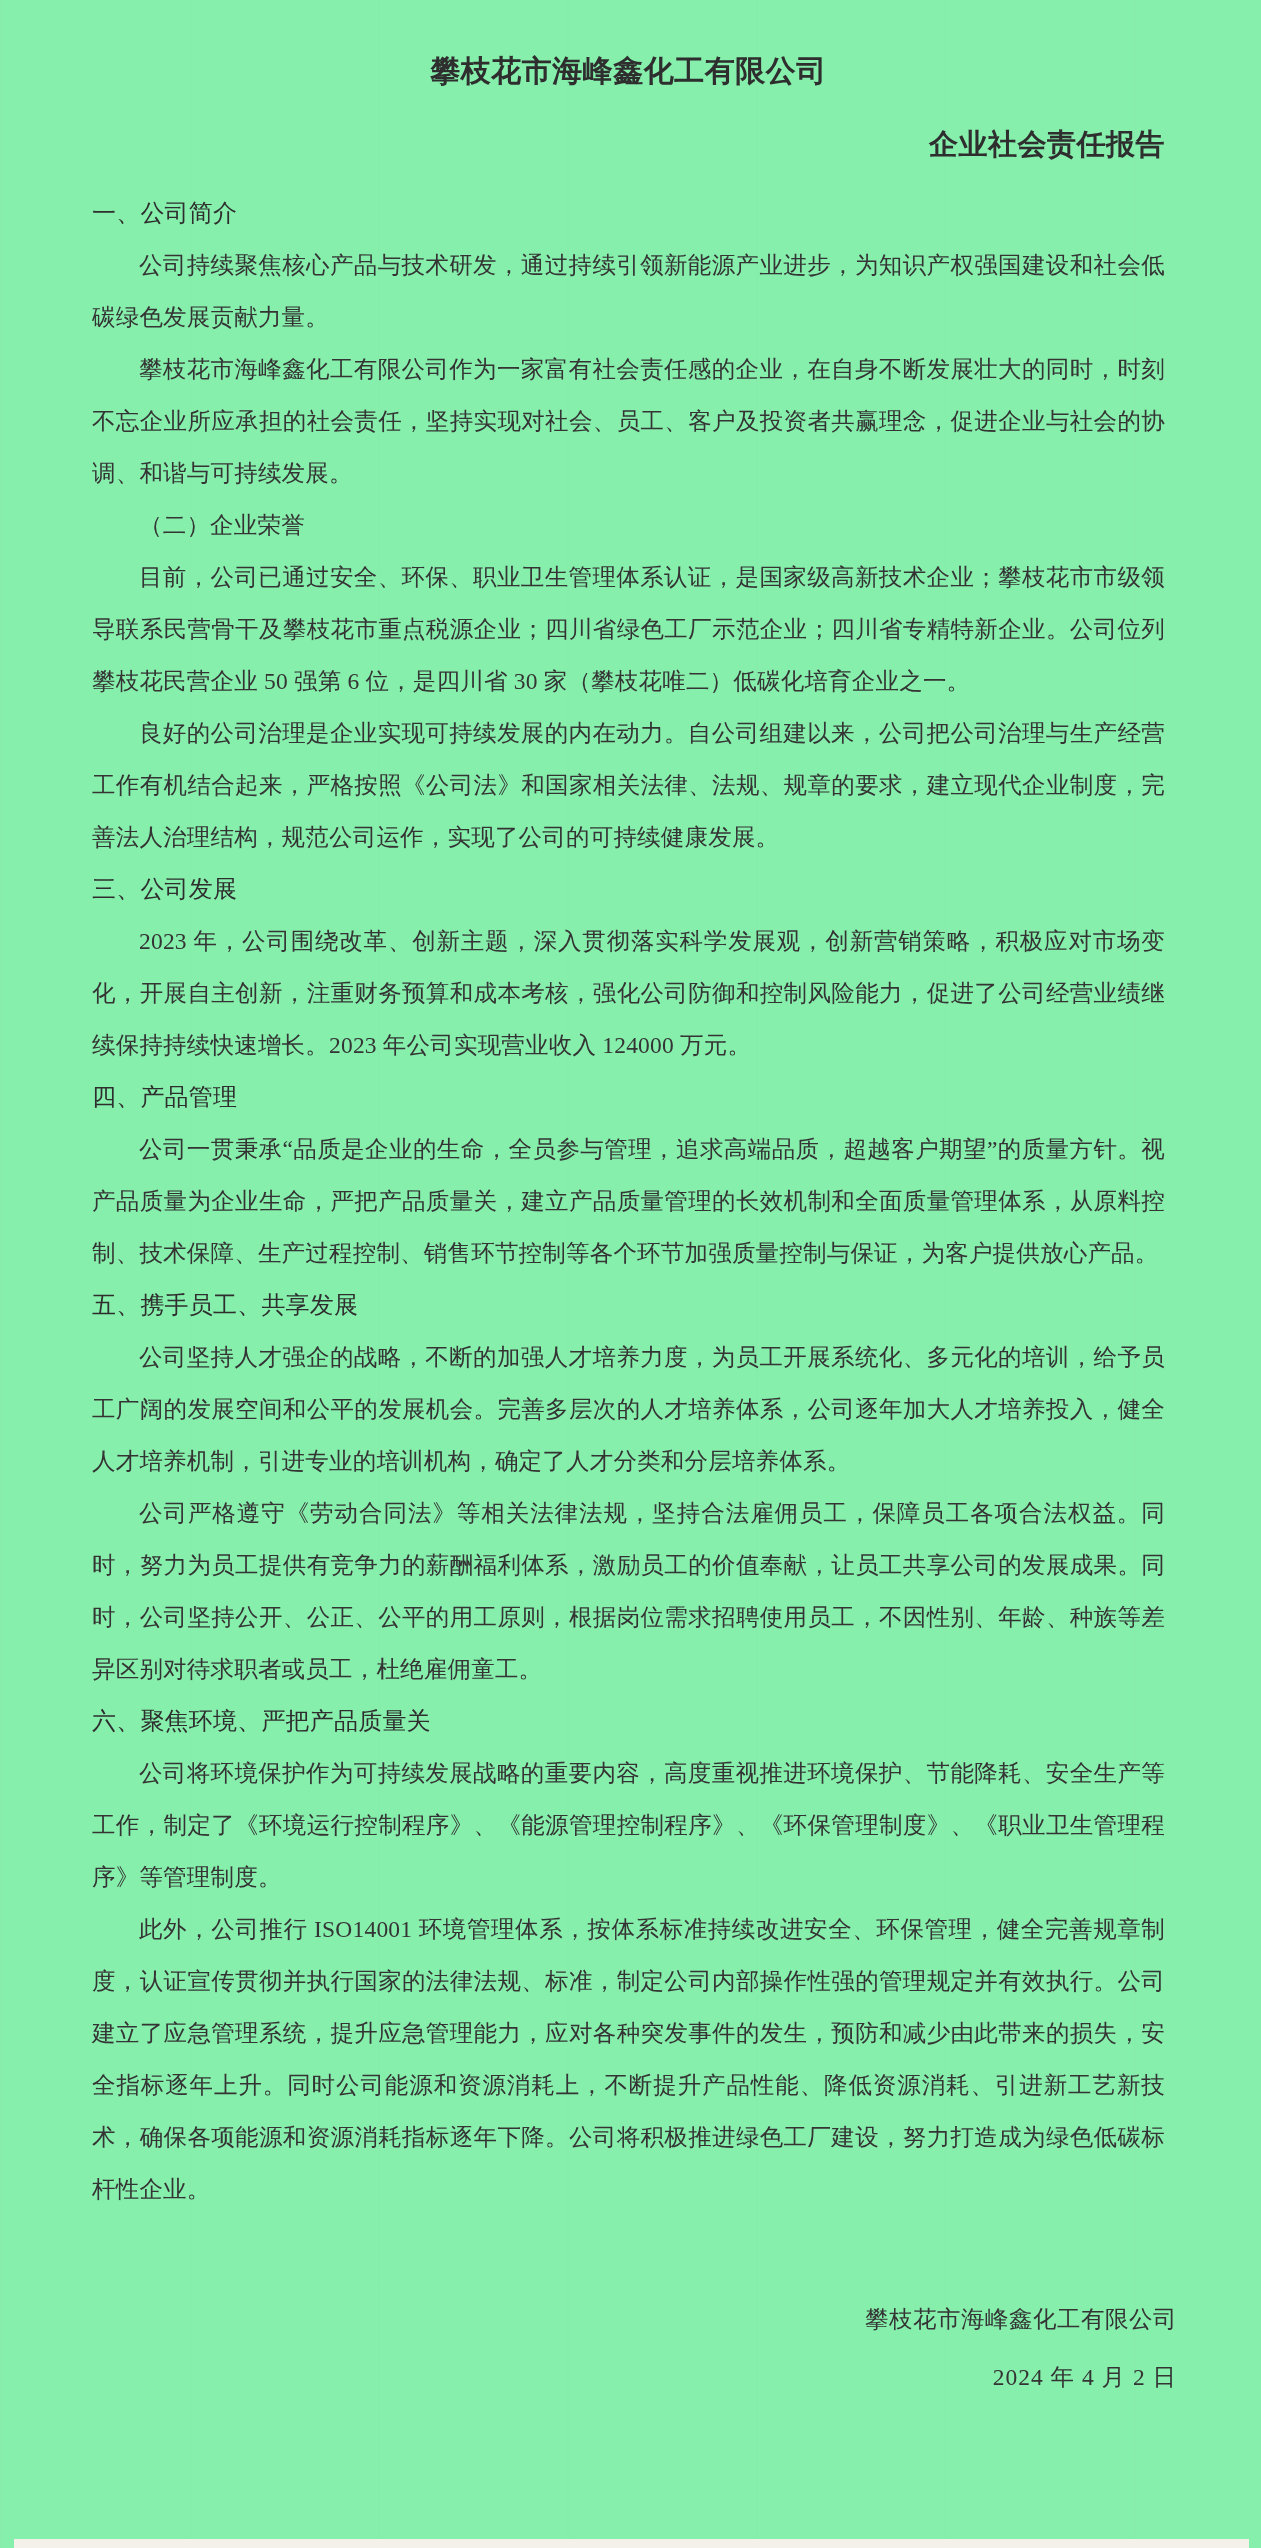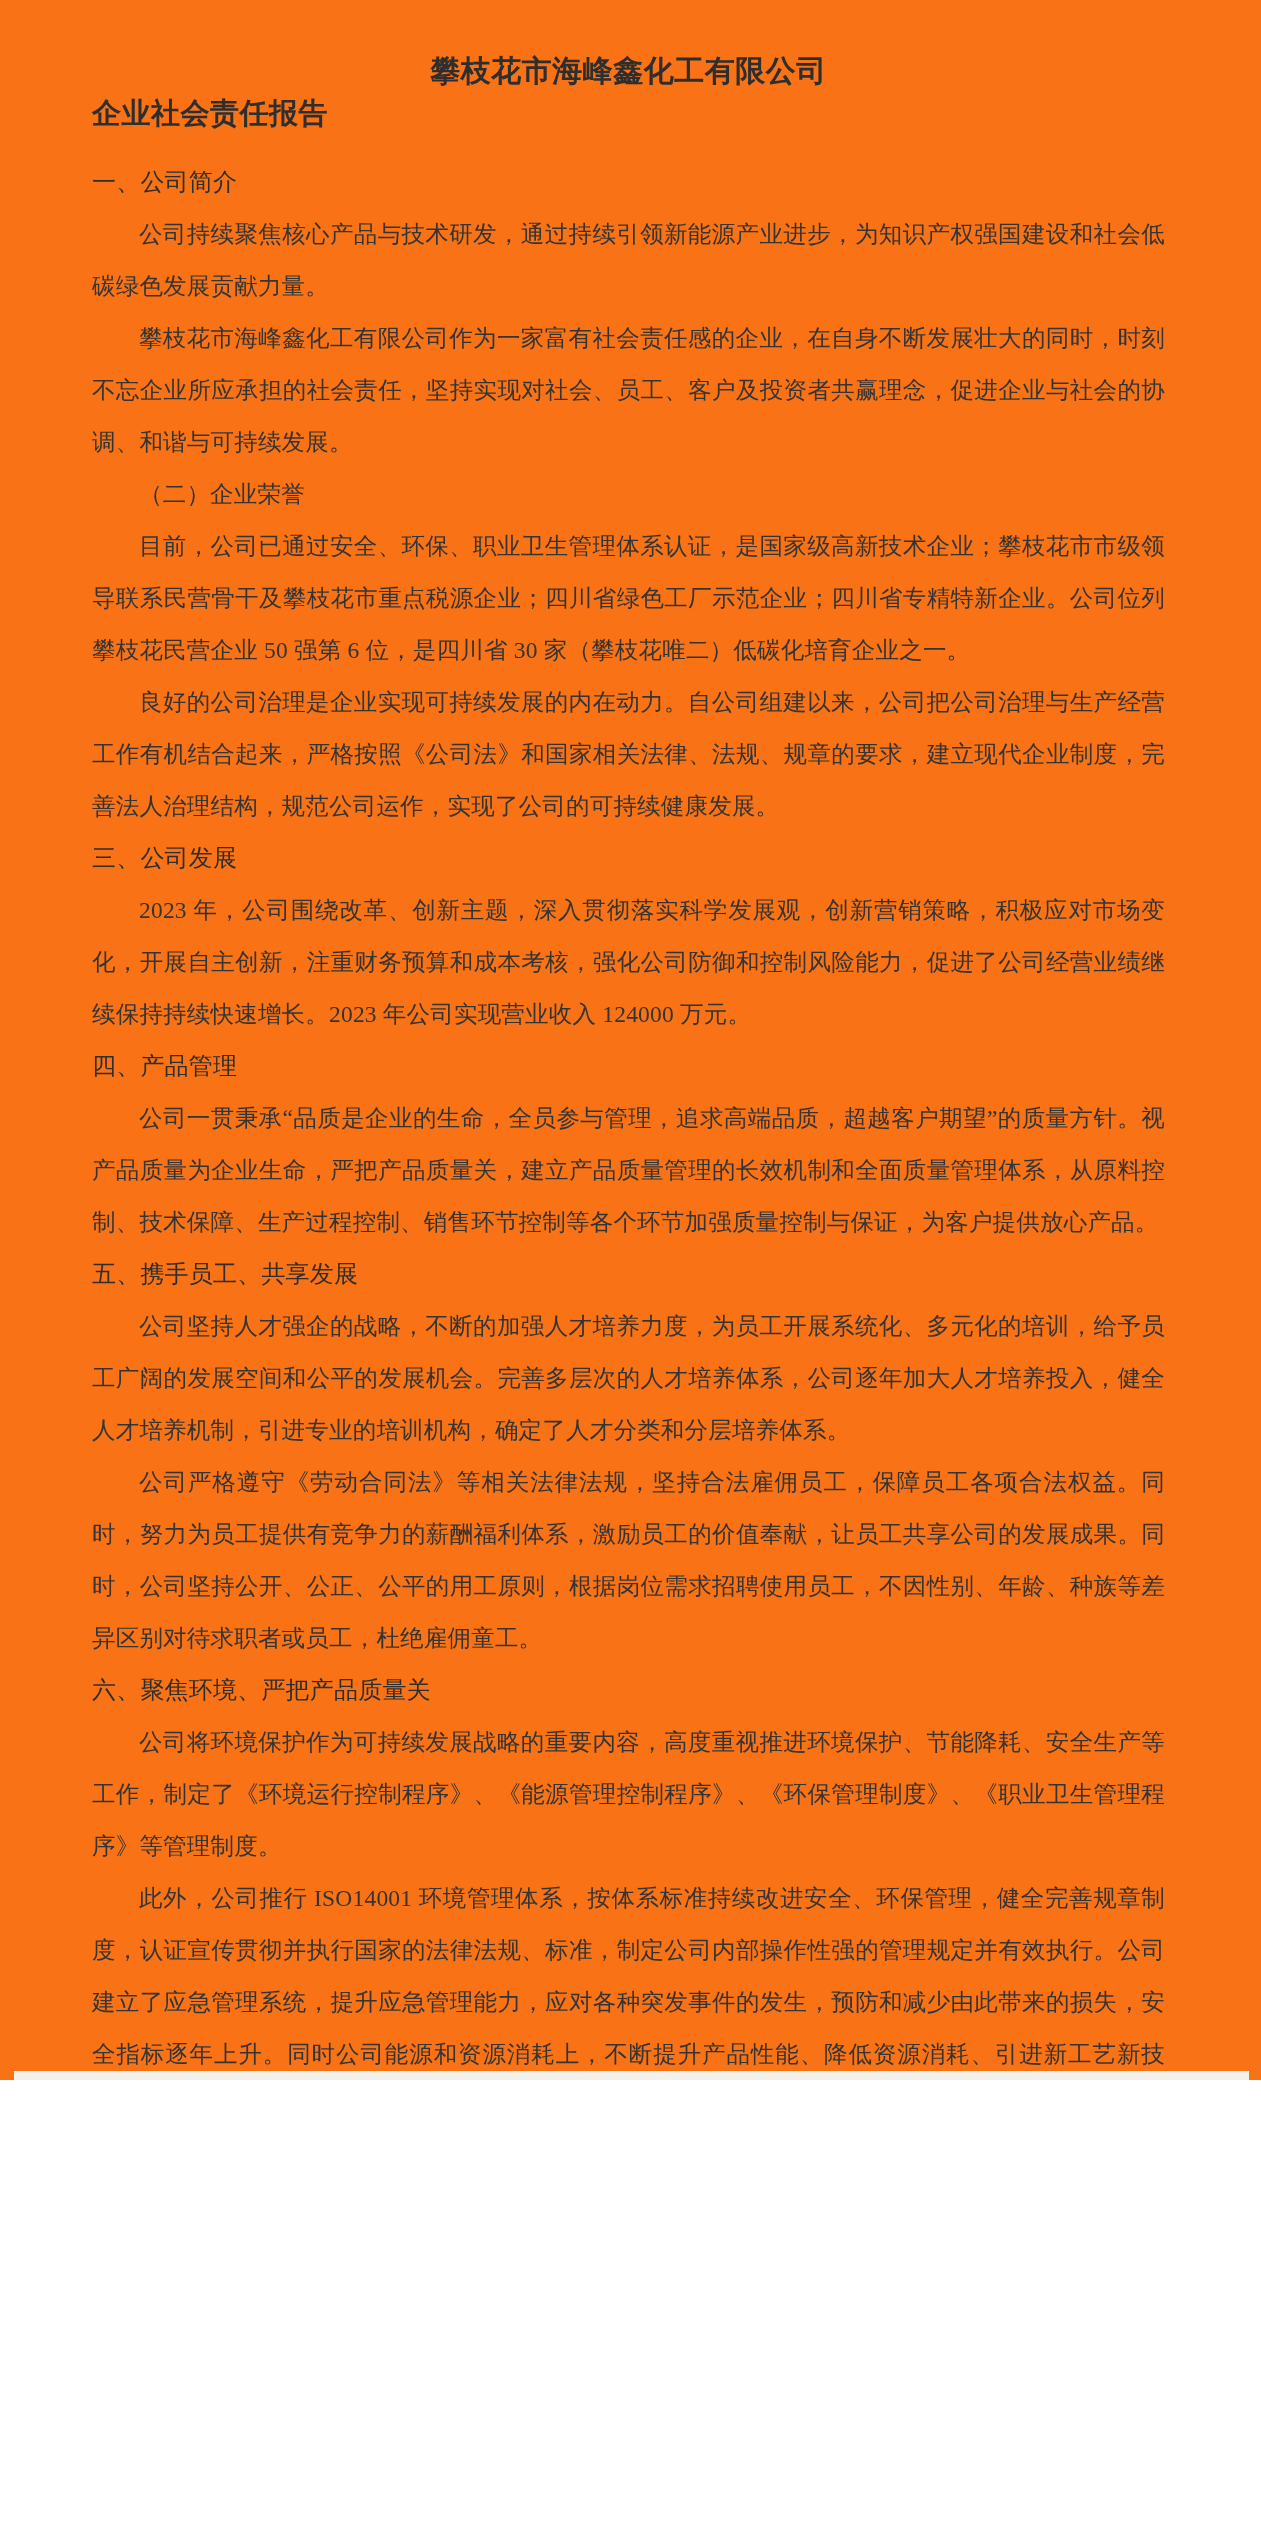--- a/index.html
+++ b/index.html
@@ -3,23 +3,23 @@
 <meta charset="utf-8">
 <style>
   html, body {
     margin: 0;
     padding: 0;
     background: #ffffff;
   }
   .page {
     position: relative;
     width: 1261px;
-    height: 2080px;
+    height: 2548px;
     margin: 0 auto;
-    background: #f97316;
+    background: #86efac;
     overflow: hidden;
     font-family: "Liberation Serif", "DejaVu Serif", serif;
     color: #343434;
   }
   
   .scan-artifacts {
     position: absolute;
     inset: 0;
     pointer-events: none;
     background: repeating-linear-gradient(
@@ -45,21 +45,22 @@
   .title {
     padding-top: 50px;
     text-align: center;
     font-size: 30px;
     font-weight: bold;
     line-height: 42px;
     letter-spacing: 0.5px;
     color: #2e2e2e;
   }
   .subtitle {
-    text-align: left;
+    margin-top: 31px;
+    text-align: right;
     font-size: 29px;
     font-weight: bold;
     line-height: 42px;
     letter-spacing: 0.5px;
     color: #2e2e2e;
   }
   .sections {
     margin-top: 22px;
   }
   .section-heading {

